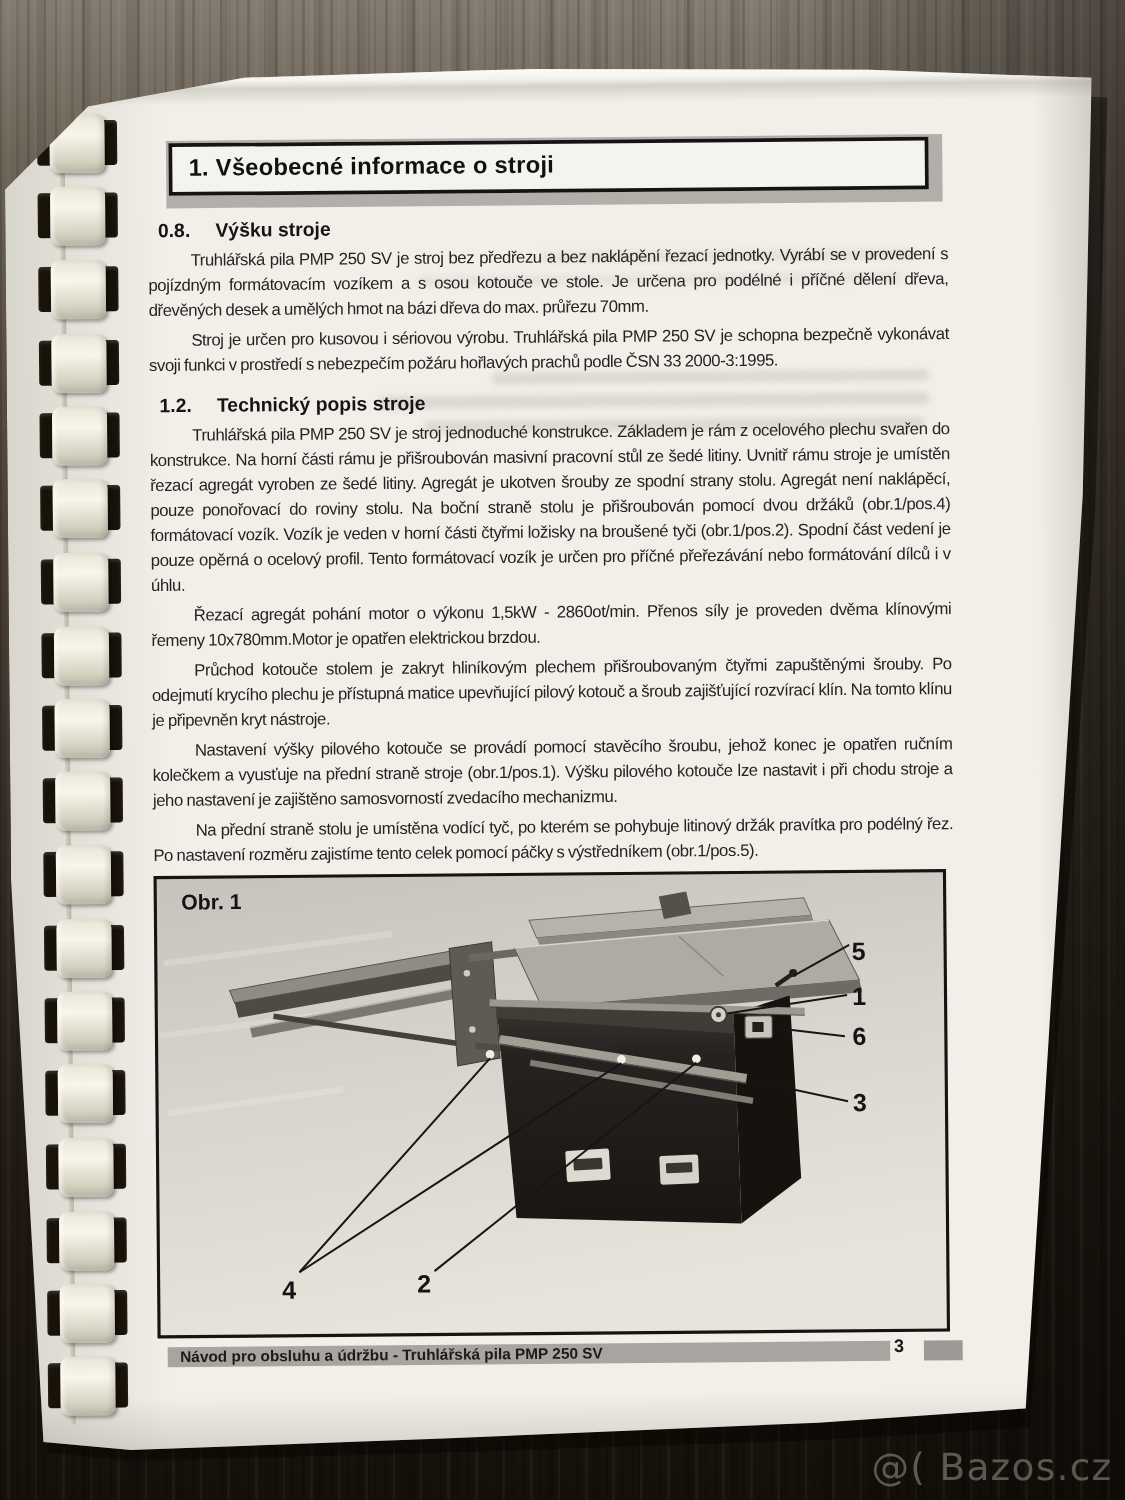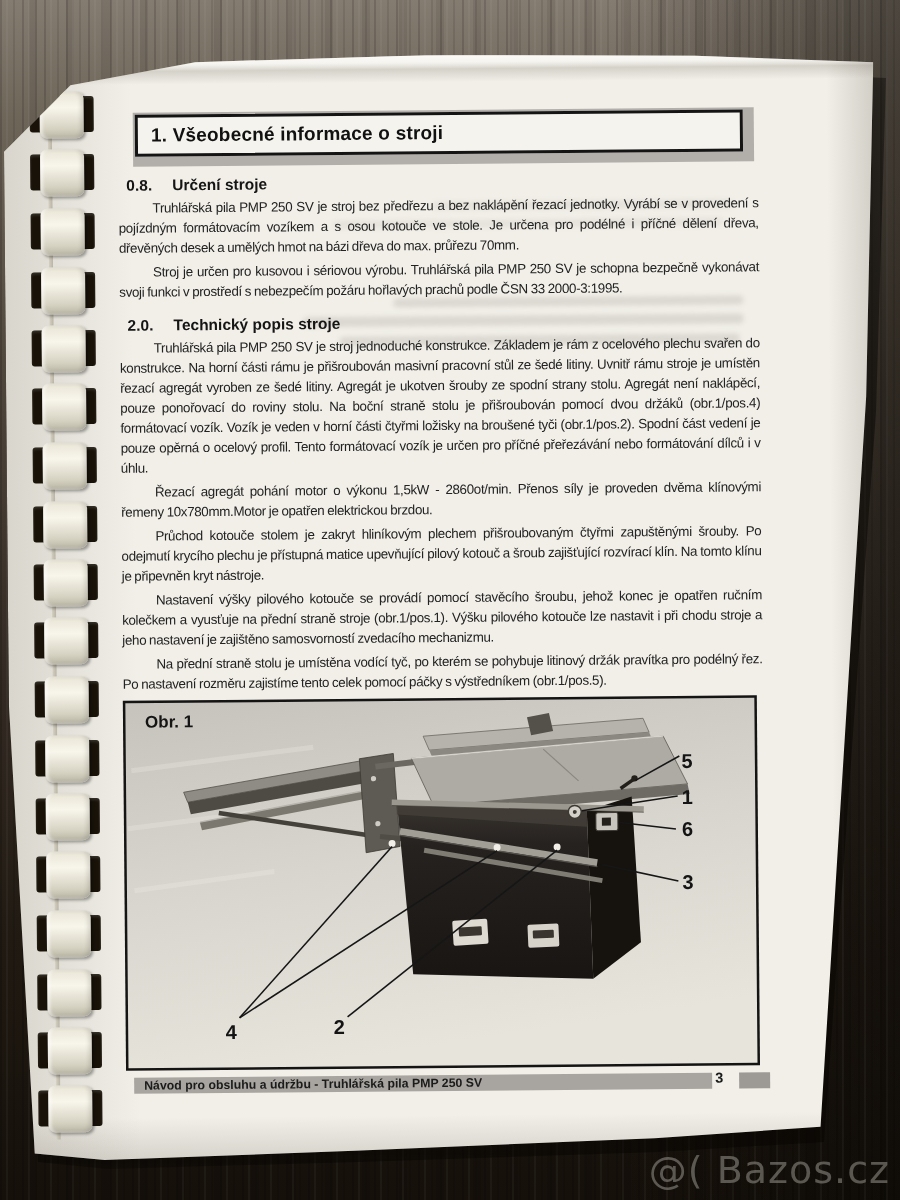--- a/index.html
+++ b/index.html
@@ -64,21 +64,21 @@
   .h12{margin:14px 0 4px 8px;}
   .doc p{margin:0 0 4px 0;font-size:13.4px;line-height:20px;text-align:justify;
     text-indent:34px;letter-spacing:-.35px;word-spacing:-.5px;color:#232323;}
   .figure{position:absolute;left:116px;top:646px;width:634px;height:370px;}
   .figure svg{display:block;}
   .footer-bar{position:absolute;left:124px;top:1023px;width:578px;height:16px;background:#a8a5a0;
     font-size:12.3px;font-weight:bold;line-height:16px;padding-left:10px;box-sizing:border-box;
     color:#1b1b1b;white-space:nowrap;}
   .page-num{position:absolute;left:705px;top:1020px;font-size:14.5px;font-weight:bold;color:#1b1b1b;}
   .footer-square{position:absolute;left:729px;top:1023px;width:31px;height:16px;background:#9d9a95;}
-  .watermark{position:absolute;right:10px;bottom:8px;font-size:38px;color:#97948d;opacity:.55;
+  .watermark{position:absolute;right:10px;bottom:8px;font-size:30px;color:#97948d;opacity:.55;
     letter-spacing:1px;font-family:"DejaVu Sans",sans-serif;}
 </style>
 </head>
 <body>
 
 <div class="grain"></div>
 <div class="page-shadow"></div>
 
 <div class="page">
 
@@ -110,27 +110,27 @@
 
   <div class="doc">
     <div class="title-band">
       <div class="title-box">
         <span>1. Všeobecné informace o stroji</span>
       </div>
     </div>
 
     <div class="sec-head h11">
       <span class="num">0.8.</span>
-      <span>Určení stroje</span>
+      <span>Výšku stroje</span>
     </div>
     <p>Truhlářská pila PMP 250 SV je stroj bez předřezu a bez naklápění řezací jednotky. Vyrábí se v provedení s pojízdným formátovacím vozíkem a s osou kotouče ve stole. Je určena pro podélné i příčné dělení dřeva, dřevěných desek a umělých hmot na bázi dřeva do max. průřezu 70mm.</p>
     <p>Stroj je určen pro kusovou i sériovou výrobu. Truhlářská pila PMP 250 SV je schopna bezpečně vykonávat svoji funkci v prostředí s nebezpečím požáru hořlavých prachů podle ČSN 33 2000-3:1995.</p>
 
     <div class="sec-head h12">
-      <span class="num">2.0.</span>
+      <span class="num">1.2.</span>
       <span>Technický popis stroje</span>
     </div>
     <p>Truhlářská pila PMP 250 SV je stroj jednoduché konstrukce. Základem je rám z ocelového plechu svařen do konstrukce. Na horní části rámu je přišroubován masivní pracovní stůl ze šedé litiny. Uvnitř rámu stroje je umístěn řezací agregát vyroben ze šedé litiny. Agregát je ukotven šrouby ze spodní strany stolu. Agregát není naklápěcí, pouze ponořovací do roviny stolu. Na boční straně stolu je přišroubován pomocí dvou držáků (obr.1/pos.4) formátovací vozík. Vozík je veden v horní části čtyřmi ložisky na broušené tyči (obr.1/pos.2). Spodní část vedení je pouze opěrná o ocelový profil. Tento formátovací vozík je určen pro příčné přeřezávání nebo formátování dílců i v úhlu.</p>
     <p>Řezací agregát pohání motor o výkonu 1,5kW - 2860ot/min. Přenos síly je proveden dvěma klínovými řemeny 10x780mm.Motor je opatřen elektrickou brzdou.</p>
     <p>Průchod kotouče stolem je zakryt hliníkovým plechem přišroubovaným čtyřmi zapuštěnými šrouby. Po odejmutí krycího plechu je přístupná matice upevňující pilový kotouč a šroub zajišťující rozvírací klín. Na tomto klínu je připevněn kryt nástroje.</p>
     <p>Nastavení výšky pilového kotouče se provádí pomocí stavěcího šroubu, jehož konec je opatřen ručním kolečkem a vyusťuje na přední straně stroje (obr.1/pos.1). Výšku pilového kotouče lze nastavit i při chodu stroje a jeho nastavení je zajištěno samosvorností zvedacího mechanizmu.</p>
     <p>Na přední straně stolu je umístěna vodící tyč, po kterém se pohybuje litinový držák pravítka pro podélný řez. Po nastavení rozměru zajistíme tento celek pomocí páčky s výstředníkem (obr.1/pos.5).</p>
   </div>
 
   <div class="figure">

